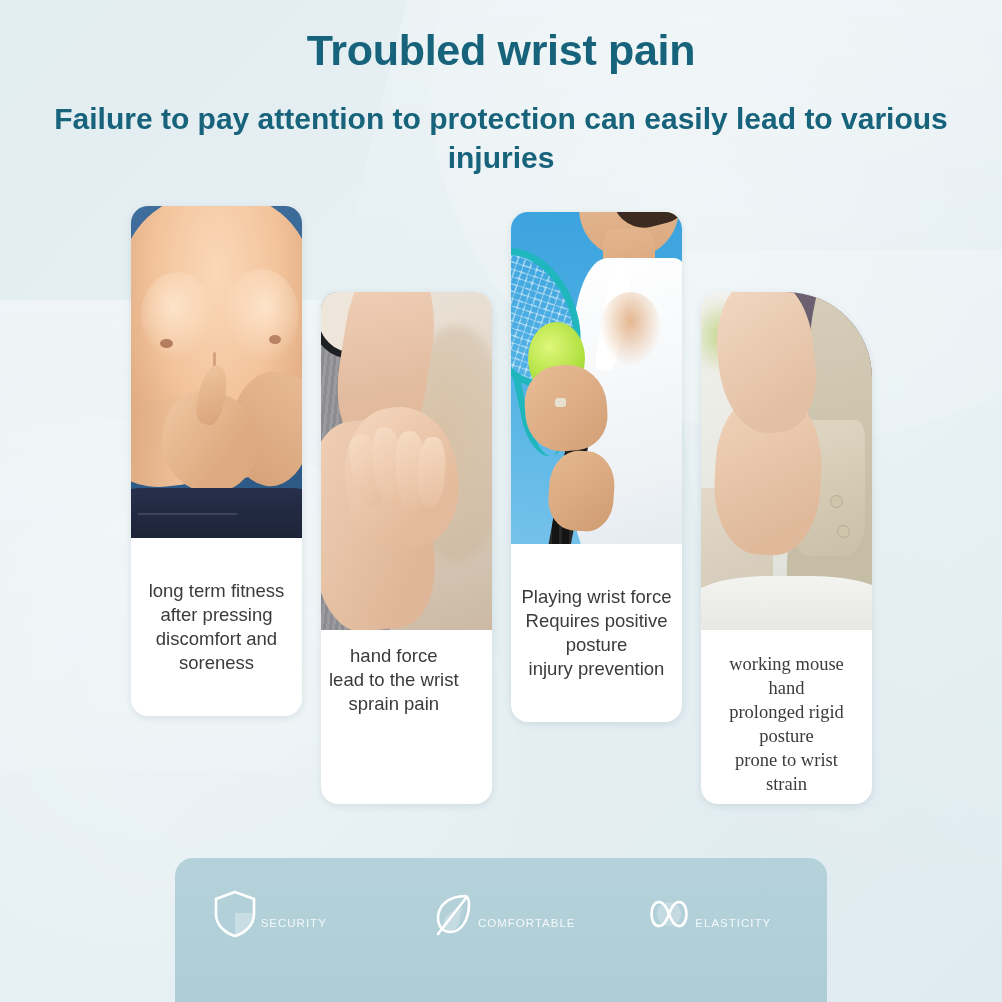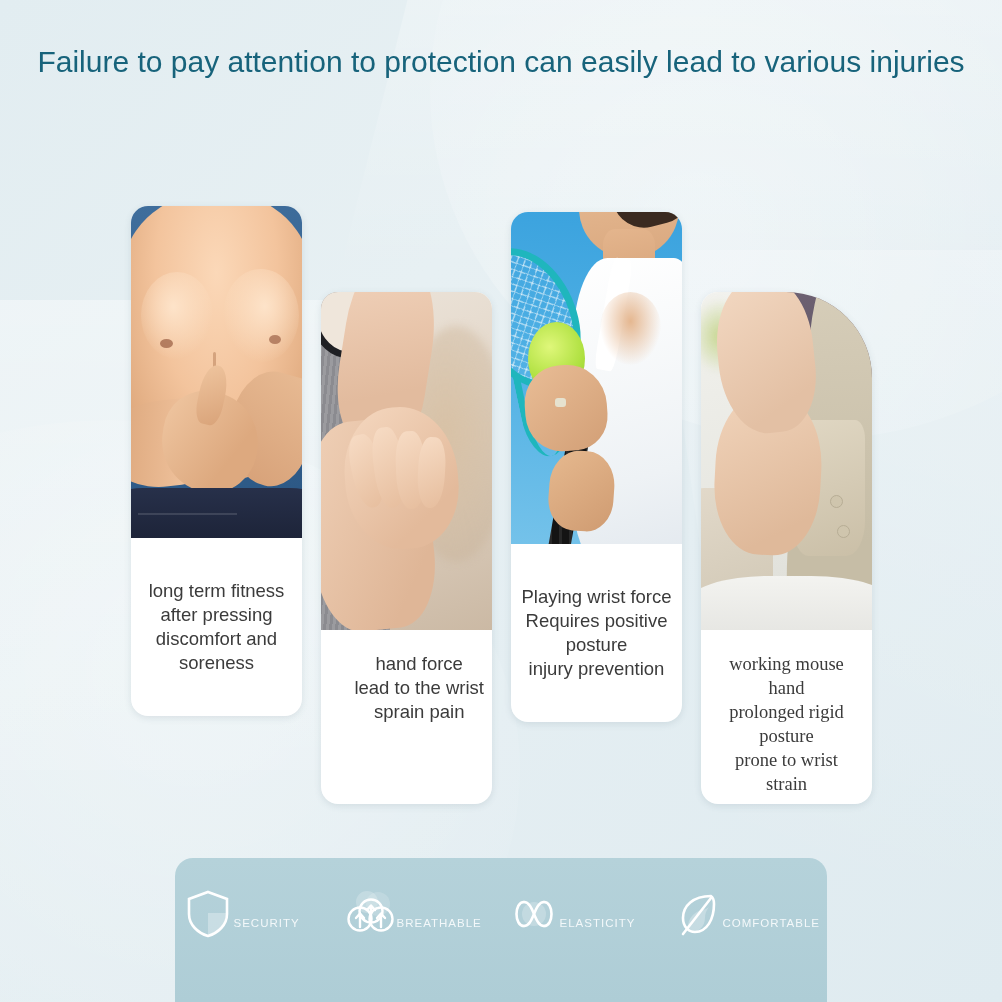--- a/index.html
+++ b/index.html
@@ -53,22 +53,22 @@
     pointer-events: none;
   }
 
   
   .head-wrap { position: absolute; left: 0; top: 26px; width: 1002px; text-align: center; }
   .title {
     font-size: 43px; font-weight: 700; letter-spacing: -0.3px;
     color: #17637b; line-height: 1.12;
   }
   .subtitle {
-    margin-top: 16px;
-    font-size: 30px; font-weight: 400; color: #17637b;
+    margin-top: 25px;
+    font-size: 30px; font-weight: 700; color: #17637b;
     line-height: 1.30;
   }
 
   
   .card {
     position: absolute;
     overflow: hidden;
     background: #ffffff;
     box-shadow: 0 2px 7px rgba(60,90,110,0.13);
   }
@@ -83,21 +83,21 @@
     white-space: pre-line;
   }
 
   
   #card1 { left: 131px; top: 206px;  width: 171px; height: 510px; border-radius: 17px; }
   #card1 .photo  { height: 332px; }
   #card1 .cap-box{ height: 178px; display: flex; align-items: center; justify-content: center; }
 
   #card2 { left: 321px; top: 292px; width: 171px; height: 512px; border-radius: 17px; }
   #card2 .photo  { height: 338px; }
-  #card2 .cap-box{ height: 174px; display: flex; align-items: flex-start; justify-content: flex-end; padding-top: 22px;}
+  #card2 .cap-box{ height: 174px; display: flex; align-items: flex-start; justify-content: flex-start; padding-top: 14px;}
 
   #card3 { left: 511px; top: 212px; width: 171px; height: 510px; border-radius: 17px; }
   #card3 .photo  { height: 332px; }
   #card3 .cap-box{ height: 178px; display: flex; align-items: center; justify-content: center; }
 
   #card4 { left: 701px; top: 292px; width: 171px; height: 512px;
            border-radius: 17px 86px 17px 17px; font-family: Liberation Serif, serif; }
   #card4 .photo  { height: 338px; }
   #card4 .cap-box{ height: 174px; display: flex; align-items: flex-start; justify-content: center; padding-top: 22px;}
 
@@ -254,20 +254,21 @@
 
 <div id="page">
 
   <div class="bg-arc"></div>
   <div class="bg-arc2"></div>
   <div class="bg-band band-a"></div>
   <div class="bg-band band-b"></div>
   <div class="bg-band band-c"></div>
 
   <div class="head-wrap">
+    <div class="title">Troubled wrist pain</div>
     <div class="subtitle">Failure to pay attention to protection can easily lead to various injuries</div>
   </div>
 
   <div class="card" id="card1">
     <div class="photo">
       <div class="scene">
         <div class="s1-bg"></div>
         <div class="s1-torso"></div>
         <div class="s1-pecL"></div>
           <div class="s1-pecR"></div>
@@ -371,55 +372,40 @@
     <div class="feature">
       <div class="ficon">
         <svg viewBox="0 0 52 52">
           <path d="M26 4 L45 11 V26 C45 37 36 45 26 48 C16 45 7 37 7 26 V11 Z" fill="none" stroke="#ffffff" stroke-width="2.6"></path>
           <path d="M26 25 H44 V26 C44 36.5 35.4 44.2 26 47 Z" fill="#ffffff" opacity="0.30"></path>
         </svg>
       </div>
       <div class="flabel">SECURITY</div>
     </div>
 
+
     <div class="feature">
       <div class="ficon">
         <svg viewBox="0 0 52 52">
-          <circle cx="22" cy="14" r="11" fill="#ffffff" opacity="0.22"></circle>
-          <circle cx="33" cy="16" r="12" fill="#ffffff" opacity="0.16"></circle>
-          <circle cx="15" cy="31" r="11.5" fill="none" stroke="#ffffff" stroke-width="2.4"></circle>
-          <circle cx="36" cy="31" r="11.5" fill="none" stroke="#ffffff" stroke-width="2.4"></circle>
-          <circle cx="26" cy="23" r="11.5" fill="none" stroke="#ffffff" stroke-width="2.4"></circle>
-          <path d="M15 39 V26 M11 30 L15 25.5 L19 30" fill="none" stroke="#ffffff" stroke-width="2.4" stroke-linecap="round" stroke-linejoin="round"></path>
-          <path d="M26 31 V18 M22 22 L26 17.5 L30 22" fill="none" stroke="#ffffff" stroke-width="2.4" stroke-linecap="round" stroke-linejoin="round"></path>
-          <path d="M36 39 V26 M32 30 L36 25.5 L40 30" fill="none" stroke="#ffffff" stroke-width="2.4" stroke-linecap="round" stroke-linejoin="round"></path>
+          <path d="M34 30 C34 40 25 46 17 44 C15 34 21 24 31 22 C38 20.6 40 17 40 17 C40 17 34 22 34 30 Z" fill="#ffffff" opacity="0.26"></path>
+          <path d="M40 8 C22 8 12 18 12 30 C12 38 17 44 24 44 C36 44 43 31 43 16 C43 12 41.6 9 40 8 Z" fill="none" stroke="#ffffff" stroke-width="2.6" stroke-linejoin="round"></path>
+          <path d="M12 46 L40 10" fill="none" stroke="#ffffff" stroke-width="2.6" stroke-linecap="round"></path>
         </svg>
       </div>
-      <div class="flabel">BREATHABLE</div>
+      <div class="flabel">COMFORTABLE</div>
     </div>
 
     <div class="feature">
       <div class="ficon">
         <svg viewBox="0 0 52 52">
           <circle cx="26" cy="26" r="12" fill="#ffffff" opacity="0.22"></circle>
           <path d="M16 14 C6 14 6 38 16 38" fill="none" stroke="#ffffff" stroke-width="2.6" stroke-linecap="round"></path>
           <path d="M36 14 C46 14 46 38 36 38" fill="none" stroke="#ffffff" stroke-width="2.6" stroke-linecap="round"></path>
           <path d="M16 14 C26 14 26 38 36 38" fill="none" stroke="#ffffff" stroke-width="2.6" stroke-linecap="round"></path>
           <path d="M16 38 C26 38 26 14 36 14" fill="none" stroke="#ffffff" stroke-width="2.6" stroke-linecap="round"></path>
         </svg>
       </div>
       <div class="flabel">ELASTICITY</div>
     </div>
 
-    <div class="feature">
-      <div class="ficon">
-        <svg viewBox="0 0 52 52">
-          <path d="M34 30 C34 40 25 46 17 44 C15 34 21 24 31 22 C38 20.6 40 17 40 17 C40 17 34 22 34 30 Z" fill="#ffffff" opacity="0.26"></path>
-          <path d="M40 8 C22 8 12 18 12 30 C12 38 17 44 24 44 C36 44 43 31 43 16 C43 12 41.6 9 40 8 Z" fill="none" stroke="#ffffff" stroke-width="2.6" stroke-linejoin="round"></path>
-          <path d="M12 46 L40 10" fill="none" stroke="#ffffff" stroke-width="2.6" stroke-linecap="round"></path>
-        </svg>
-      </div>
-      <div class="flabel">COMFORTABLE</div>
-    </div>
-
   </div>
 
 </div>
 
 </body></html>

